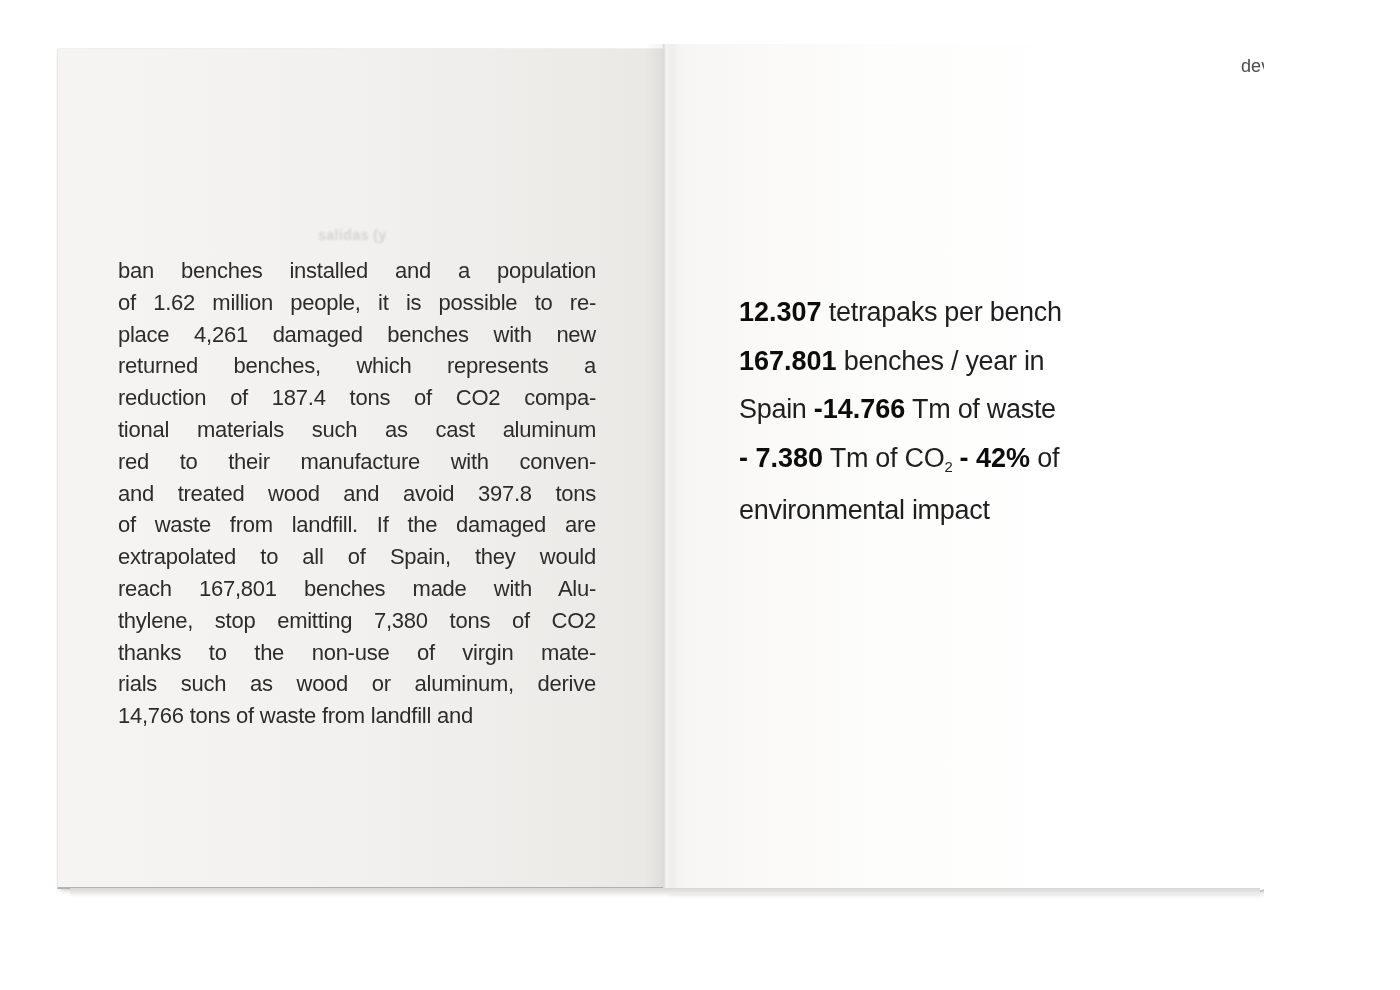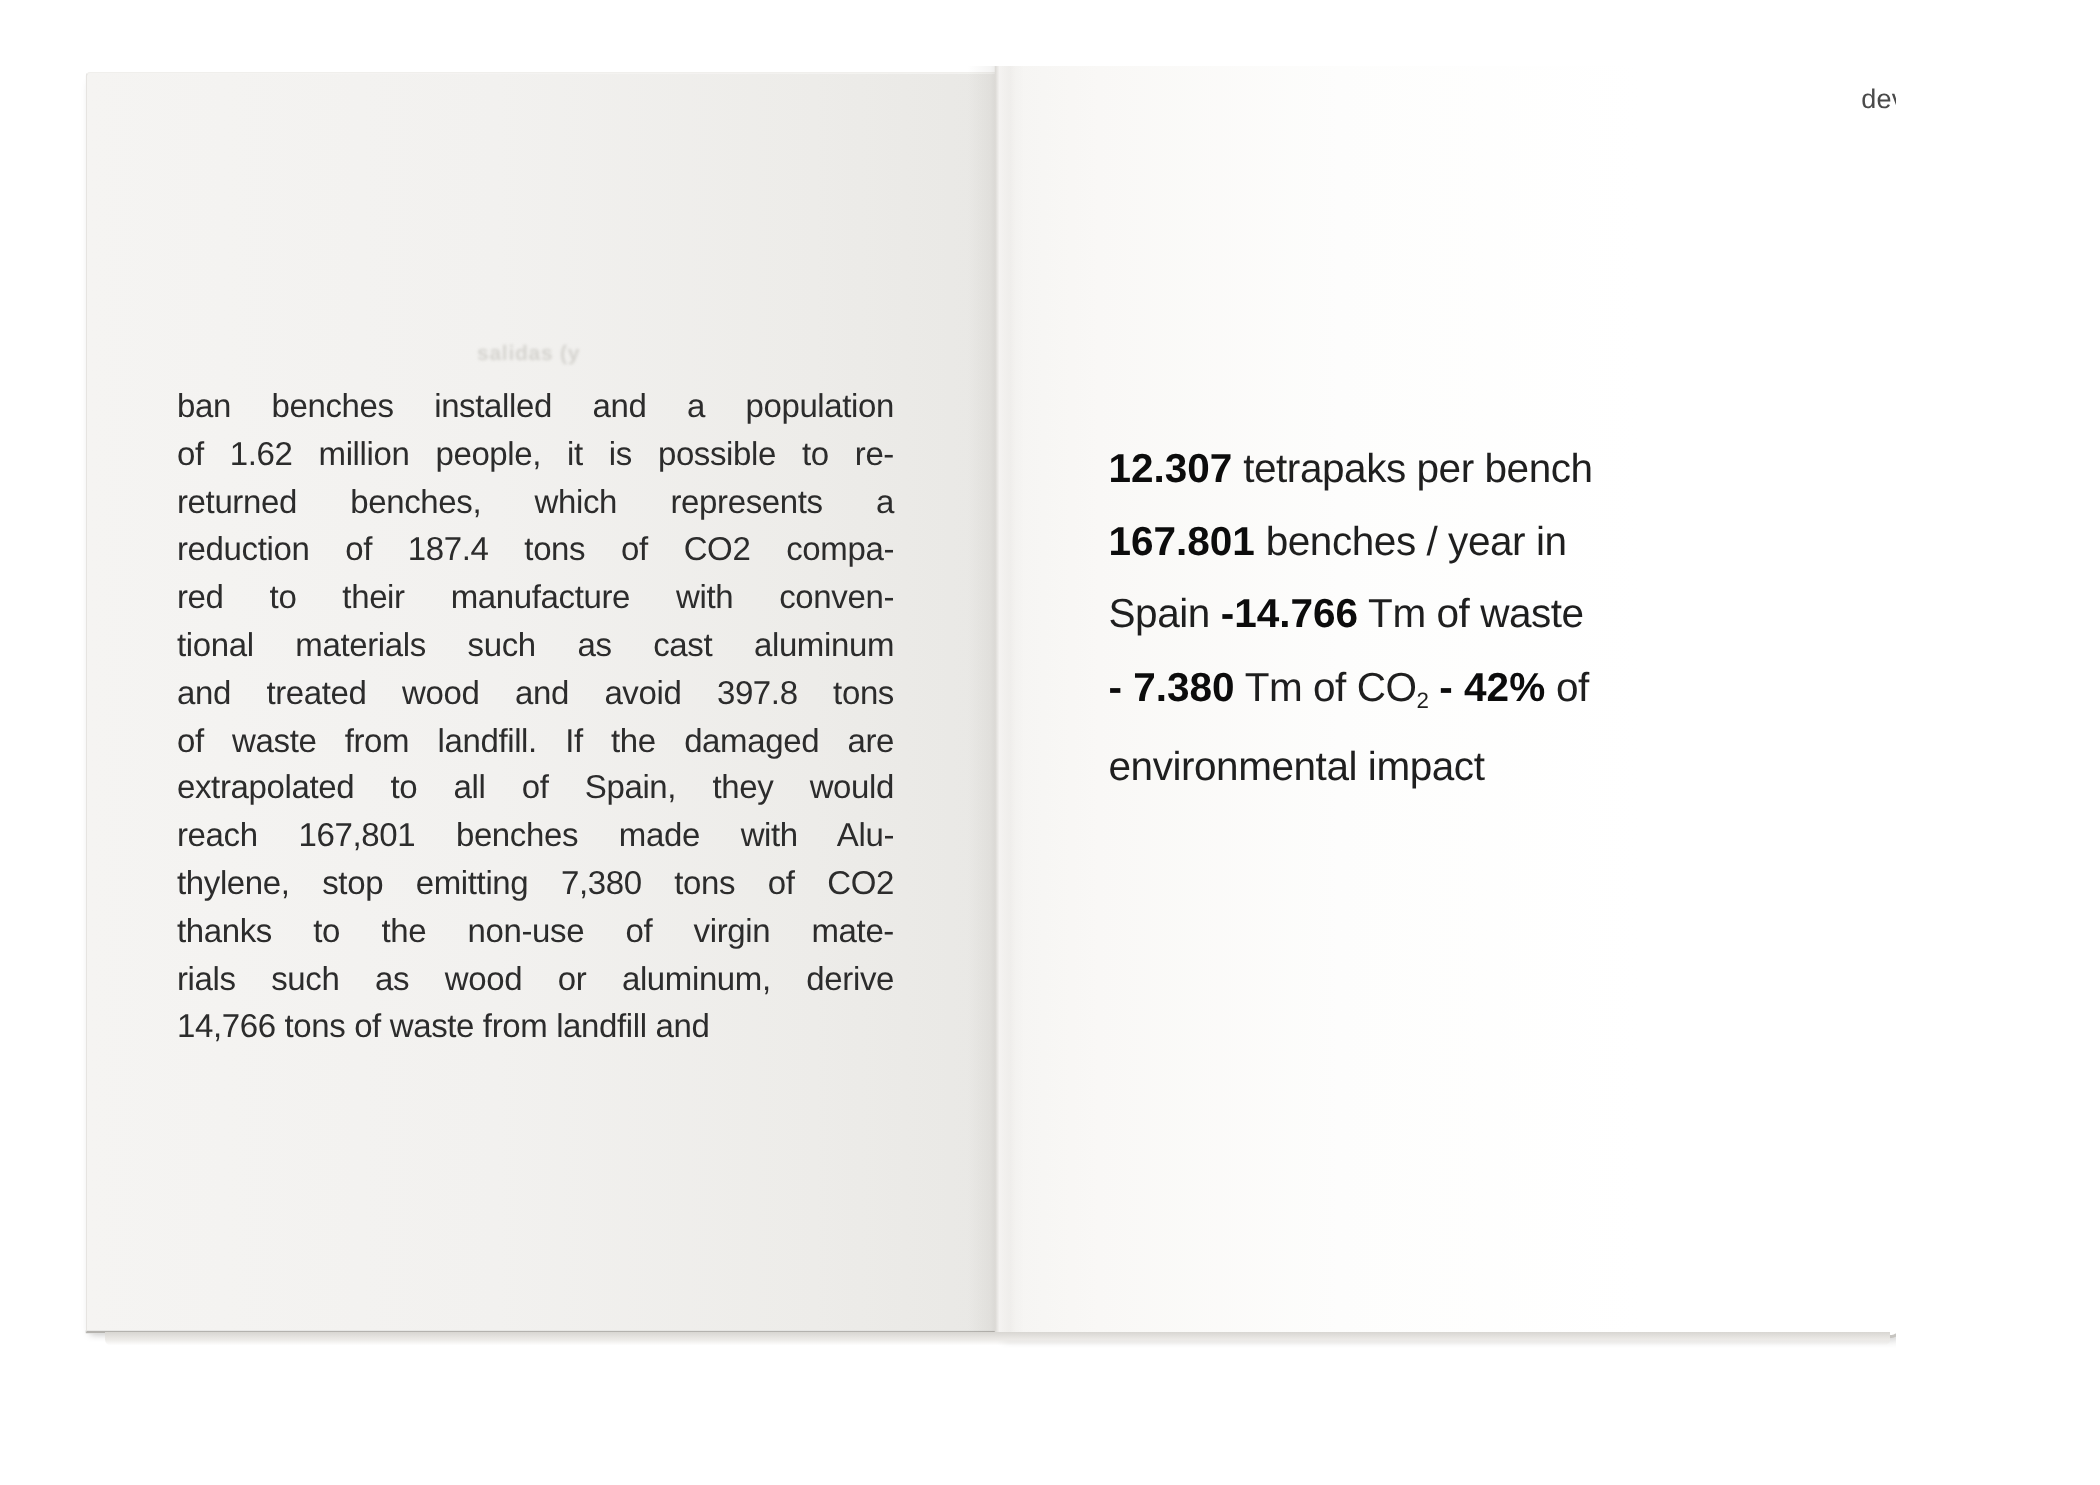--- a/index.html
+++ b/index.html
@@ -149,24 +149,25 @@
   <div class="devuelta">
     <span>devuelta</span><span class="num">08</span>
   </div>
 
   <div class="ghost-text">salidas (y</div>
 
 
   <div class="paragraph" id="paragraph">
       <div class="line">ban benches installed and a population</div>
       <div class="line">of 1.62 million people, it is possible to re-</div>
+      <div class="line">place 4,261 damaged benches with new</div>
       <div class="line">returned benches, which represents a</div>
       <div class="line">reduction of 187.4 tons of CO2 compa-</div>
+      <div class="line">tional materials such as cast aluminum</div>
       <div class="line">red to their manufacture with conven-</div>
-      <div class="line">tional materials such as cast aluminum</div>
       <div class="line">and treated wood and avoid 397.8 tons</div>
       <div class="line">of waste from landfill. If the damaged are</div>
       <div class="line">extrapolated to all of Spain, they would</div>
       <div class="line">reach 167,801 benches made with Alu-</div>
       <div class="line">thylene, stop emitting 7,380 tons of CO2</div>
       <div class="line">thanks to the non-use of virgin mate-</div>
       <div class="line">rials such as wood or aluminum, derive</div>
       <div class="line no-just">14,766 tons of waste from landfill and</div>
     </div>
 

